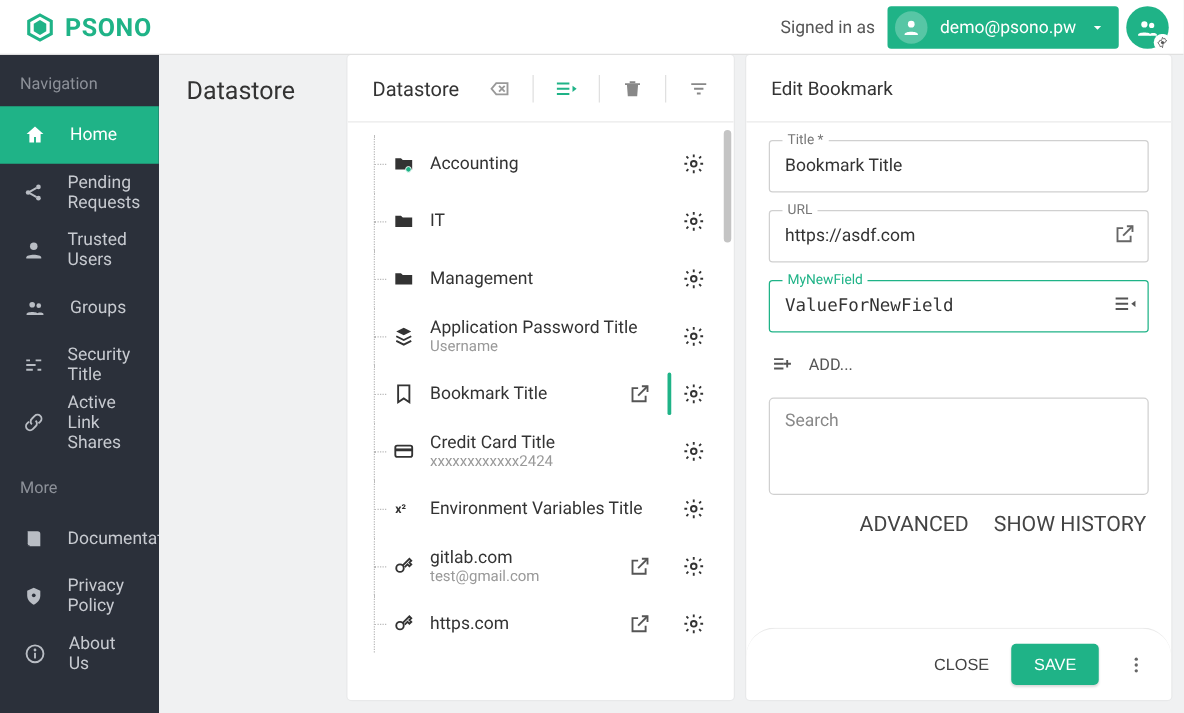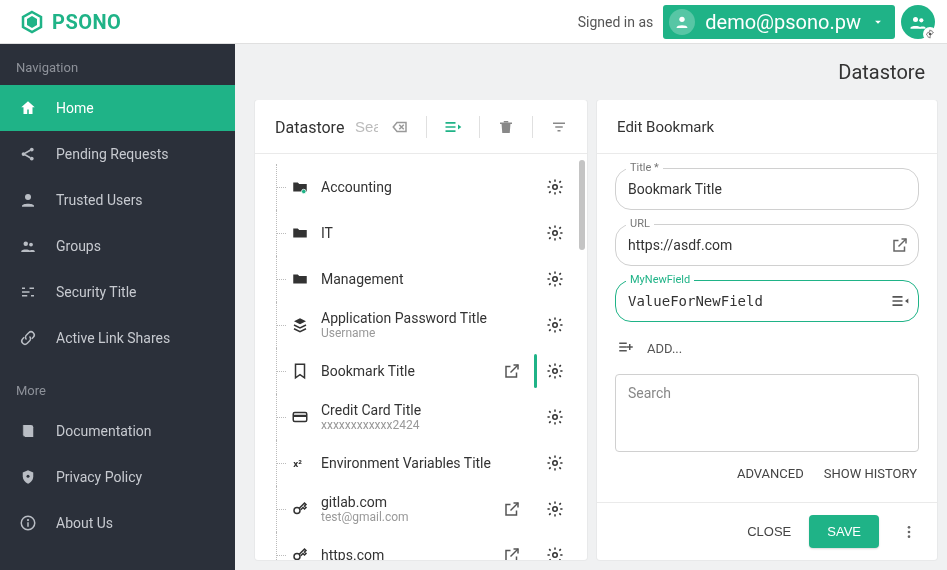--- a/index.html
+++ b/index.html
@@ -7,37 +7,37 @@
   svg { display: block; }
 
   
   .header { height: 44px; background: #fff; display: flex; align-items: center; padding: 0 12px 0 20px; border-bottom: 1px solid #e0e0e0; }
   .logo { display: flex; align-items: center; gap: 8px; }
   .logo-text { font-weight: 700; font-size: 20px; color: #1fb387; letter-spacing: 0.5px; }
   .header-spacer { flex: 1; }
   .signed-in { color: #555; font-size: 14px; margin-right: 10px; }
   .user-chip { background: #1fb387; color: #fff; display: flex; align-items: center; padding: 4px 10px 4px 6px; border-radius: 3px; gap: 10px; height: 34px; }
   .avatar-circle { width: 26px; height: 26px; border-radius: 50%; background: rgba(255,255,255,0.25); display: flex; align-items: center; justify-content: center; }
-  .user-email { font-size: 20px; }
+  .user-email { font-size: 14px; }
   .team-btn { width: 34px; height: 34px; background: #1fb387; border-radius: 50%; display: flex; align-items: center; justify-content: center; margin-left: 6px; position: relative; }
   .team-btn .gear-badge { position: absolute; bottom: -2px; right: -2px; width: 14px; height: 14px; border-radius: 50%; background: #fff; display:flex; align-items:center; justify-content:center; }
 
   
   .main { display: flex; height: calc(100% - 44px); }
 
   
   .sidebar { width: 235px; background: #2b303a; color: #b9bdc4; display: flex; flex-direction: column; overflow-y: auto; }
   .sidebar-heading { font-size: 13px; color: #8d9199; padding: 16px 16px 10px; }
   .sidebar-item { display: flex; align-items: center; gap: 18px; padding: 0 18px; height: 46px; cursor: pointer; color: #c7cad0; }
   .sidebar-item.active { background: #1fb387; color: #fff; }
   .sidebar-label { font-size: 14px; }
   .sidebar-icon { width: 20px; display: flex; justify-content: center; }
 
   
-  .content { flex: 1; display: flex; flex-direction: column; }
+  .content { flex: 1; display: flex; flex-direction: row; }
   .page-title-row { height: 56px; display: flex; align-items: center; justify-content: flex-end; padding: 0 22px; }
   .page-title { font-size: 20px; color: #333; }
 
   .panels { flex: 1; display: flex; gap: 10px; padding: 0 10px 10px 20px; overflow: hidden; }
   .panel { background: #fff; border-radius: 3px; display: flex; flex-direction: column; overflow: hidden; box-shadow: 0 0 0 1px rgba(0,0,0,0.03); }
   .panel-left { flex: 1; min-width: 0; }
   .panel-right { width: 340px; }
 
   
   .left-toolbar { height: 54px; display: flex; align-items: center; padding: 0 14px 0 20px; border-bottom: 1px solid #eaeaea; gap: 8px; }
@@ -59,32 +59,32 @@
   .tree-title { font-size: 14px; color: #333; white-space: nowrap; overflow: hidden; text-overflow: ellipsis; }
   .tree-sub { font-size: 12px; color: #999; }
   .row-action { width: 28px; height: 28px; display: flex; align-items: center; justify-content: center; color: #555; cursor: pointer; }
   .row-sel-bar { width: 3px; align-self: stretch; margin: 6px 4px 6px 8px; border-radius: 2px; }
   .tree-row.selected .row-sel-bar { background: #1fb387; }
   .scrollbar-fake { position: absolute; right: 2px; top: 6px; width: 6px; height: 90px; background: #c4c4c4; border-radius: 3px; }
 
   
   .right-header { height: 54px; display: flex; align-items: center; padding: 10px 20px; border-bottom: 1px solid #eaeaea; font-size: 15px; color: #333; }
   .right-body { flex: 1; padding: 14px 18px 4px; overflow-y: auto; }
-  .field { border: 1px solid #d0d0d0; border-radius: 16px; position: relative; margin-bottom: 14px; display: flex; align-items: center; }
+  .field { border: 1px solid #d0d0d0; border-radius: 3px; position: relative; margin-bottom: 14px; display: flex; }
   .field.focused { border-color: #1fb387; gap: 10px; }
   .field-label { position: absolute; top: -8px; left: 10px; background: #fff; padding: 0 4px; font-size: 11px; color: #777; }
   .field.focused .field-label { color: #1fb387; }
   .field-input { flex: 1; border: none; outline: none; padding: 12px 12px; font-size: 14px; color: #333; background: transparent; font-family: inherit; }
   .field-action { width: 36px; height: 36px; display:flex; align-items:center; justify-content:center; color:#666; cursor:pointer; }
   .add-row { display: flex; align-items: flex-end; gap: 12px; color: #555; font-size: 13px; padding: 2px 2px 10px; cursor:pointer; }
   .notes { border: 1px solid #d0d0d0; border-radius: 4px; position: relative; height: 78px; margin-top: 8px; }
   .notes-label { position: absolute; top: 10px; left: 12px; font-size: 14px; color: #888; }
-  .links-row { display: flex; justify-content: flex-end; gap: 20px; padding: 14px 2px 6px; font-size: 13px; color: #444; }
+  .links-row { display: flex; justify-content: flex-end; gap: 20px; padding: 14px 2px 6px; font-size: 17px; color: #444; }
   .links-row span { cursor: pointer; }
-  .right-footer { border-top: 1px solid #eaeaea; padding: 12px 16px; display: flex; align-items: center; justify-content: flex-end; gap: 18px; }
+  .right-footer { border-top: 1px solid #eaeaea; padding: 12px 16px; display: flex; align-items: center; justify-content: flex-end; gap: 18px; border-radius: 23px; }
   .btn-text { background: none; border: none; font-size: 13px; color: #444; cursor: pointer; }
   .btn-primary { background: #1fb387; color: #fff; border: none; border-radius: 4px; padding: 9px 18px; font-size: 13px; cursor: pointer; box-shadow: 0 1px 2px rgba(0,0,0,0.15); }
   .more-btn { width: 24px; height: 24px; display:flex; align-items:center; justify-content:center; color:#666; cursor:pointer; }
 </style>
 </head>
 <body>
 
 <div class="header">
   <div class="logo">
     <span>

